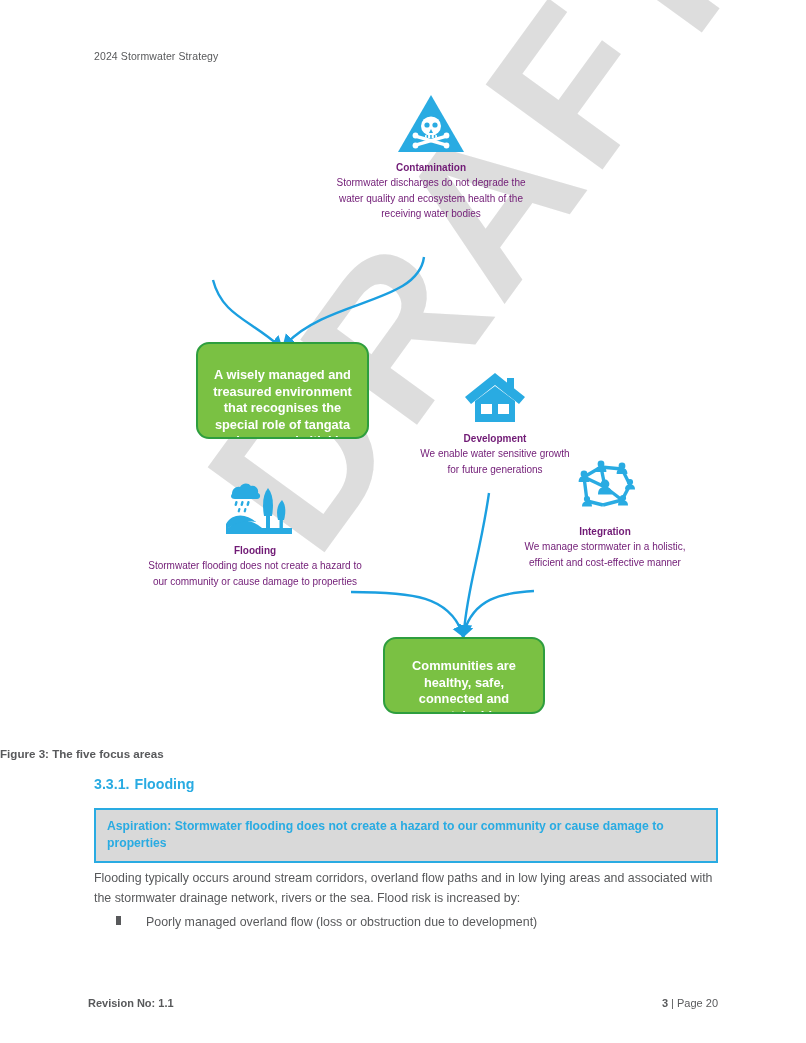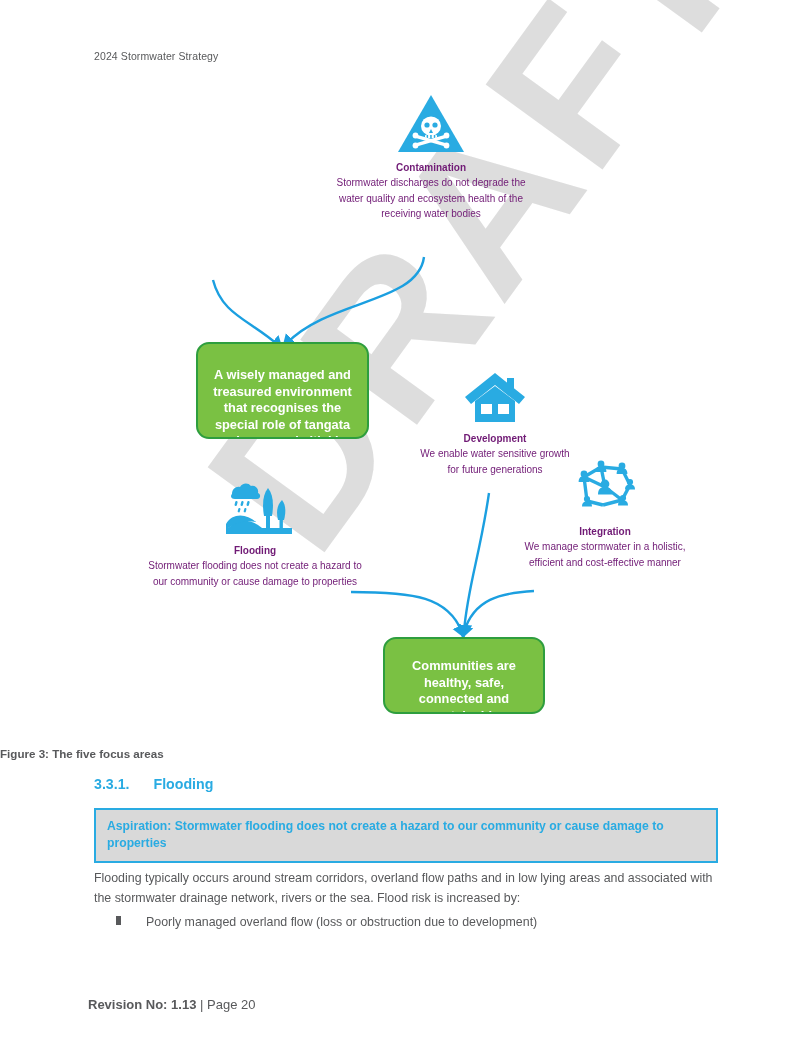--- a/index.html
+++ b/index.html
@@ -148,21 +148,21 @@
   
   .section-heading {
     position: absolute;
     left: 94px;
     top: 776px;
     font-size: 14.2px;
     font-weight: bold;
     color: #29abe2;
     z-index: 4;
   }
-  .section-heading .num { margin-right: 24px; }
+  .section-heading .num { margin-right: 5px; }
 
   
   .aspiration {
     position: absolute;
     left: 94px;
     top: 808px;
     width: 624px;
     box-sizing: border-box;
     background: #d9d9d9;
     border: 2px solid #29abe2;
@@ -213,22 +213,23 @@
     background: #58595b;
   }
 
   
   .footer {
     position: absolute;
     left: 88px;
     top: 997px;
     width: 630px;
     display: flex;
+    justify-content: space-between;
     align-items: baseline;
-    font-size: 13px;
+    font-size: 11px;
     color: #58595b;
     z-index: 4;
   }
   .footer .rev { font-weight: bold; }
   .footer .pg .pgnum { font-weight: bold; }
 </style>
 </head>
 <body>
 
 <div class="page">

